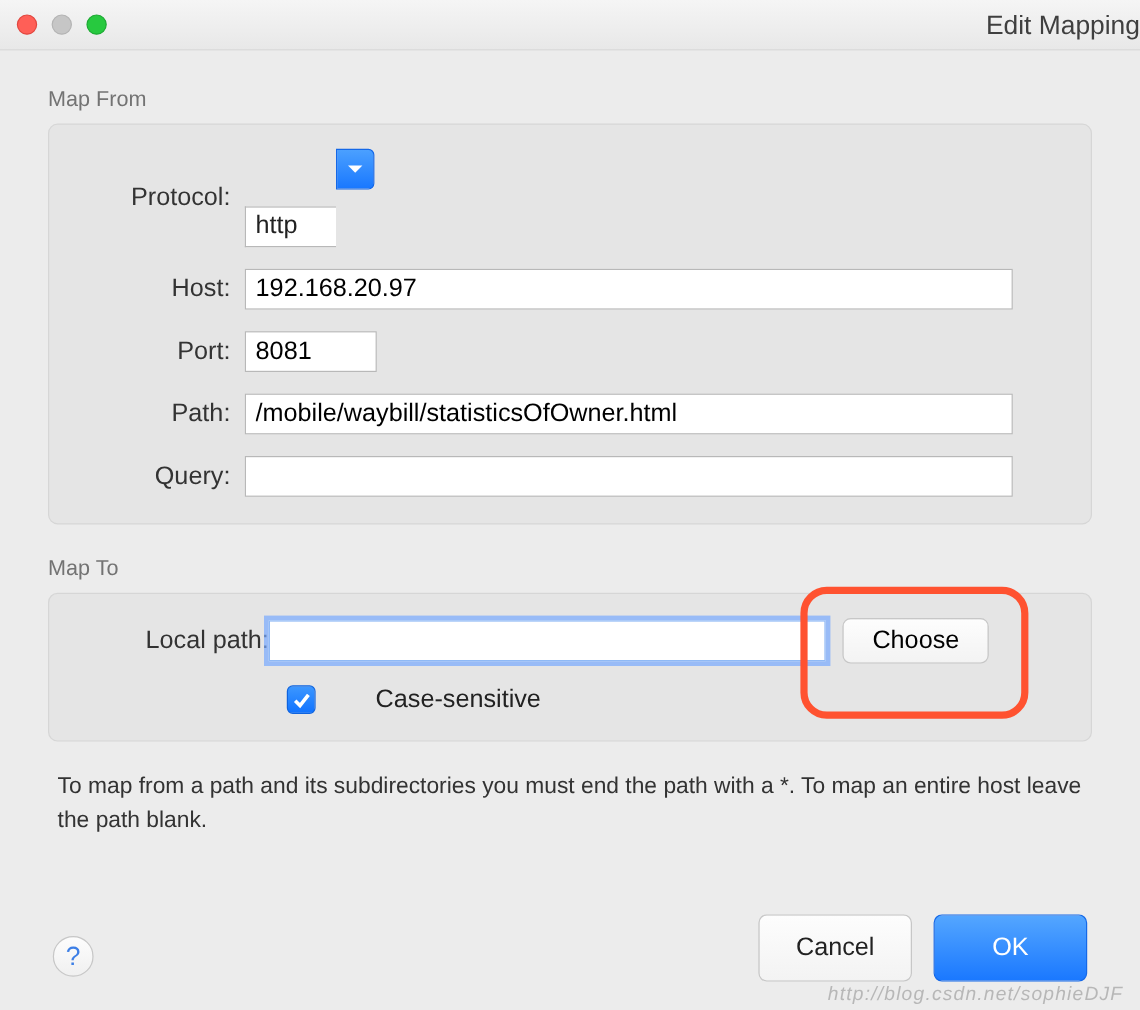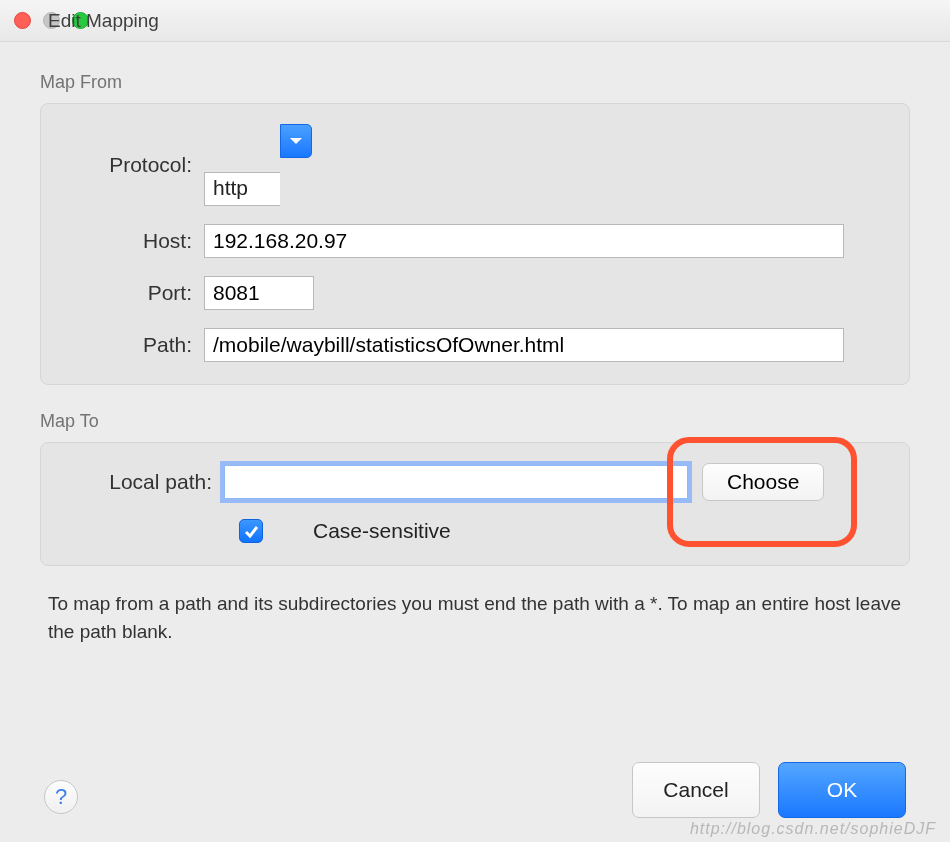--- a/index.html
+++ b/index.html
@@ -25,22 +25,22 @@
       display: flex;
       gap: 12px;
     }
     .traffic-light {
       width: 17px; height: 17px; border-radius: 50%;
     }
     .tl-close { background: #ff5f57; border: 1px solid #e1473f; }
     .tl-min { background: #c6c6c6; border: 1px solid #b4b4b4; }
     .tl-max { background: #27c93f; border: 1px solid #1eaa34; }
     .title {
-      position: absolute; left: 0; right: 0; text-align: left;
-      font-size: 19px; color: #3f3f3f;
+      position: absolute; left: 0; right: 0; text-align: right;
+      font-size: 22px; color: #3f3f3f;
       pointer-events: none;
       padding-left: 48px;
     }
     .content {
       padding: 30px 40px 0 40px;
     }
     .section-label {
       font-size: 18px;
       color: #737373;
       margin-bottom: 10px;
@@ -63,21 +63,20 @@
       text-align: right;
       font-size: 21px;
       color: #333;
       padding-right: 12px;
     }
     .field-label-wide {
       width: 165px;
       text-align: right;
       font-size: 21px;
       color: #333;
-      padding-right: 12px;
     }
     .text-input {
       height: 34px;
       border: 1px solid #b8b8b8;
       background: #fff;
       font-size: 21px;
       padding: 16px 8px;
       font-family: inherit;
       outline: none;
     }
@@ -233,20 +232,24 @@
     <div class="row">
       <div class="field-label">Port:</div>
       <input class="text-input" style="width: 110px;" value="8081">
     </div>
 
     <div class="row">
       <div class="field-label">Path:</div>
       <input class="text-input" style="width: 640px;" value="/mobile/waybill/statisticsOfOwner.html">
     </div>
 
+    <div class="row">
+      <div class="field-label">Query:</div>
+      <input class="text-input" style="width: 640px;" value="">
+    </div>
   </div>
 
   <div class="section2">
     <div class="section-label">Map To</div>
     <div class="panel" style="position:relative;">
       <div class="row" style="margin-bottom:0;">
         <div class="field-label-wide">Local path:</div>
         <input class="text-input local-path-focused" style="width: 464px;" value="">
         <button class="choose-btn">Choose</button>
       </div>

